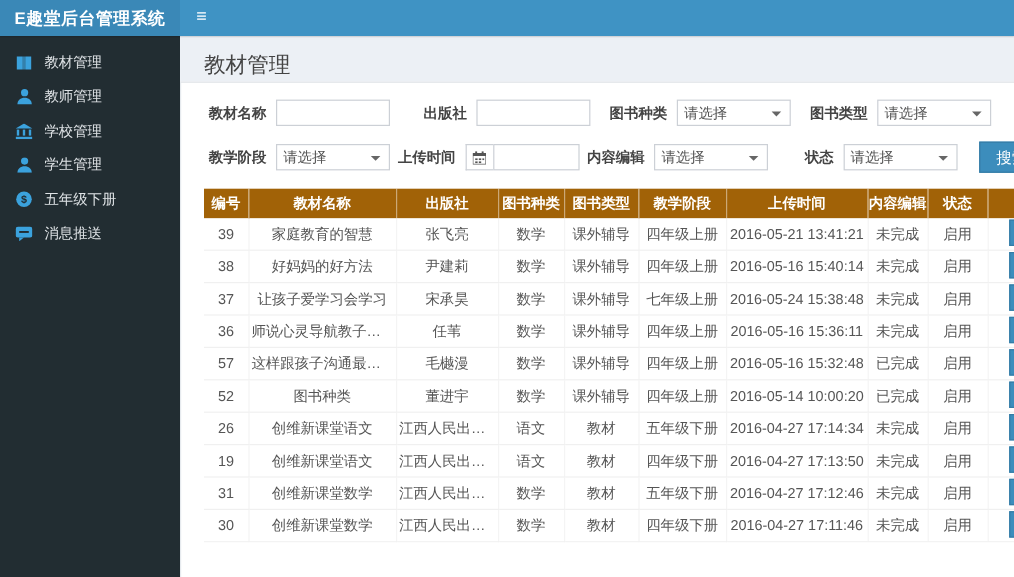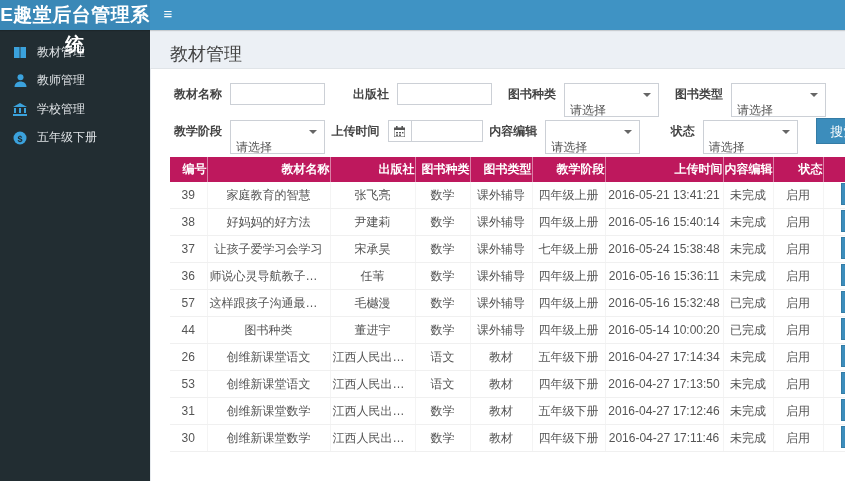--- a/index.html
+++ b/index.html
@@ -5,21 +5,21 @@
   html,body{margin:0;padding:0;}
   body{
     width:845px;height:481px;overflow:hidden;position:relative;
     font-family:"Liberation Sans","DejaVu Sans",sans-serif;
     background:#ecf0f5;font-size:12px;color:#555;
   }
   
   .topbar{position:absolute;top:0;left:0;width:100%;height:30px;background:#3f93c4;z-index:5;
           box-shadow:0 1px 1px rgba(0,0,0,.15);}
   .logo{position:absolute;left:0;top:0;width:150px;height:30px;background:#3a88b7;
-        color:#fff;font-size:19px;font-weight:bold;line-height:30px;text-align:center;letter-spacing:.5px;}
+        color:#fff;font-size:14px;font-weight:bold;line-height:30px;text-align:center;letter-spacing:.5px;}
   .hamburger{position:absolute;left:150px;top:0;width:36px;height:30px;color:#fff;
              font-size:15px;line-height:28px;text-align:center;cursor:pointer;}
   
   .sidebar{position:absolute;left:0;top:30px;width:150px;height:451px;background:#222d32;}
   .menu{list-style:none;margin:0;padding:8px 0 0 0;}
   .menu li{height:28.5px;display:flex;align-items:center;cursor:pointer;}
   .menu .mi{width:14px;height:14px;margin:0 10px 0 13px;display:inline-flex;align-items:center;justify-content:center;}
   .menu .mi svg{display:block;}
   .menu .ml{color:#dfe3e6;font-size:12px;}
   
@@ -28,37 +28,37 @@
   .panel{position:absolute;left:0;top:38px;width:720px;height:413px;background:#fff;
          border-top:1px solid #e0e4e8;border-left:1px solid #e6eaee;padding:14px 0 0 19px;box-sizing:border-box;}
   
   .frow{display:flex;align-items:center;margin-bottom:13px;}
   .fgroup{display:flex;align-items:center;width:167px;}
   .flabel{width:52px;text-align:right;margin-right:8px;font-size:12px;color:#444;font-weight:bold;white-space:nowrap;}
   .fctrl{position:relative;width:95px;height:22px;box-sizing:border-box;}
   .fctrl input[type=text]{width:100%;height:22px;box-sizing:border-box;border:1px solid #ccd0d6;
        padding:0 5px;font-size:12px;color:#555;outline:none;background:#fff;}
   .fselect{width:95px;height:22px;box-sizing:border-box;border:1px solid #ccd0d6;background:#fff;
-       line-height:20px;padding:16px 5px;color:#555;position:relative;cursor:pointer;}
+       line-height:20px;padding:0 5px;color:#555;position:relative;cursor:pointer;}
   .fselect .caret{position:absolute;right:7px;top:9px;width:0;height:0;
        border-left:4px solid transparent;border-right:4px solid transparent;border-top:4px solid #666;}
   .fdate{display:flex;width:95px;}
   .fdate .addon{width:23px;height:22px;box-sizing:border-box;border:1px solid #ccd0d6;border-right:none;
        background:#fff;display:flex;align-items:center;justify-content:center;cursor:pointer;}
   .fdate input{flex:1;height:22px;box-sizing:border-box;border:1px solid #ccd0d6;padding:0 5px;
        font-size:12px;color:#555;outline:none;min-width:0;}
   .btn{display:inline-block;background:#3c8dbc;color:#fff;border:1px solid #357ca5;cursor:pointer;
        font-size:13px;font-family:inherit;}
   .search-btn{margin-left:16px;width:56px;height:26px;line-height:24px;text-align:center;}
   .add-btn{margin:3px 0 12px 0;padding:5px 15px;}
   
   .tablewrap{width:701px;overflow:hidden;}
   table{border-collapse:collapse;table-layout:fixed;width:743px;}
-  th{background:#be185d;color:#fff;font-size:12px;font-weight:bold;height:25px;
-     border-right:1px solid rgba(255,255,255,.45);padding:0;text-align:right;}
+  th{background:#a16207;color:#fff;font-size:12px;font-weight:bold;height:25px;
+     border-right:1px solid rgba(255,255,255,.45);padding:0;text-align:center;}
   th:last-child{border-right:none;}
   td{height:26px;text-align:center;font-size:12px;color:#555;background:#fff;
      border-bottom:1px solid #f0f0f0;border-right:1px solid #f4f4f4;padding:0 2px;
      overflow:hidden;white-space:nowrap;text-overflow:ellipsis;}
   .action-btn{display:inline-block;width:58px;height:20px;background:#3c8dbc;border:1px solid #357ca5;
      margin-left:15px;cursor:pointer;}
 </style>
 </head>
 <body>
 
@@ -94,26 +94,45 @@
             <rect x="1" y="5" width="2" height="5" fill="#3ba2dd"></rect>
             <rect x="6" y="5" width="2" height="5" fill="#3ba2dd"></rect>
             <rect x="11" y="5" width="2" height="5" fill="#3ba2dd"></rect>
             <rect x="0" y="11" width="14" height="2" fill="#3ba2dd"></rect>
           </svg>
         </span>
         <span class="ml">学校管理</span>
       </li>
       <li>
         <span class="mi">
+          <svg width="13" height="13">
+            <circle cx="6.5" cy="3.2" r="3" fill="#3ba2dd"></circle>
+            <path d="M0.5 13c0-3.4 2.7-5.5 6-5.5s6 2.1 6 5.5z" fill="#3ba2dd"></path>
+          </svg>
+        </span>
+        <span class="ml">学生管理</span>
+      </li>
+      <li>
+        <span class="mi">
           <svg width="14" height="14">
             <circle cx="7" cy="7" r="6.5" fill="#3ba2dd"></circle>
             <text x="7" y="10.5" font-size="9" font-weight="bold" text-anchor="middle" fill="#222d32">$</text>
           </svg>
         </span>
         <span class="ml">五年级下册</span>
+      </li>
+      <li>
+        <span class="mi">
+          <svg width="14" height="13">
+            <rect x="0" y="1" width="14" height="9" rx="2" fill="#3ba2dd"></rect>
+            <path d="M3 10l0 3 4-3z" fill="#3ba2dd"></path>
+            <rect x="3" y="4.5" width="8" height="1.6" fill="#222d32"></rect>
+          </svg>
+        </span>
+        <span class="ml">消息推送</span>
       </li>
     </ul>
 </div>
 
 <div class="main">
   <h1 class="page-title">教材管理</h1>
   <div class="panel">
     <div id="filterForm">
         <div class="frow">
           <div class="fgroup">
@@ -265,21 +284,21 @@
               <td>毛樾漫</td>
               <td>数学</td>
               <td>课外辅导</td>
               <td>四年级上册</td>
               <td>2016-05-16 15:32:48</td>
               <td>已完成</td>
               <td>启用</td>
               <td style="text-align: left;"><span class="action-btn"></span></td>
             </tr>
             <tr>
-              <td>44</td>
+              <td>52</td>
               <td>图书种类</td>
               <td>董进宇</td>
               <td>数学</td>
               <td>课外辅导</td>
               <td>四年级上册</td>
               <td>2016-05-14 10:00:20</td>
               <td>已完成</td>
               <td>启用</td>
               <td style="text-align: left;"><span class="action-btn"></span></td>
             </tr>
@@ -289,21 +308,21 @@
               <td>江西人民出版社</td>
               <td>语文</td>
               <td>教材</td>
               <td>五年级下册</td>
               <td>2016-04-27 17:14:34</td>
               <td>未完成</td>
               <td>启用</td>
               <td style="text-align: left;"><span class="action-btn"></span></td>
             </tr>
             <tr>
-              <td>53</td>
+              <td>19</td>
               <td>创维新课堂语文</td>
               <td>江西人民出版社</td>
               <td>语文</td>
               <td>教材</td>
               <td>四年级下册</td>
               <td>2016-04-27 17:13:50</td>
               <td>未完成</td>
               <td>启用</td>
               <td style="text-align: left;"><span class="action-btn"></span></td>
             </tr>

